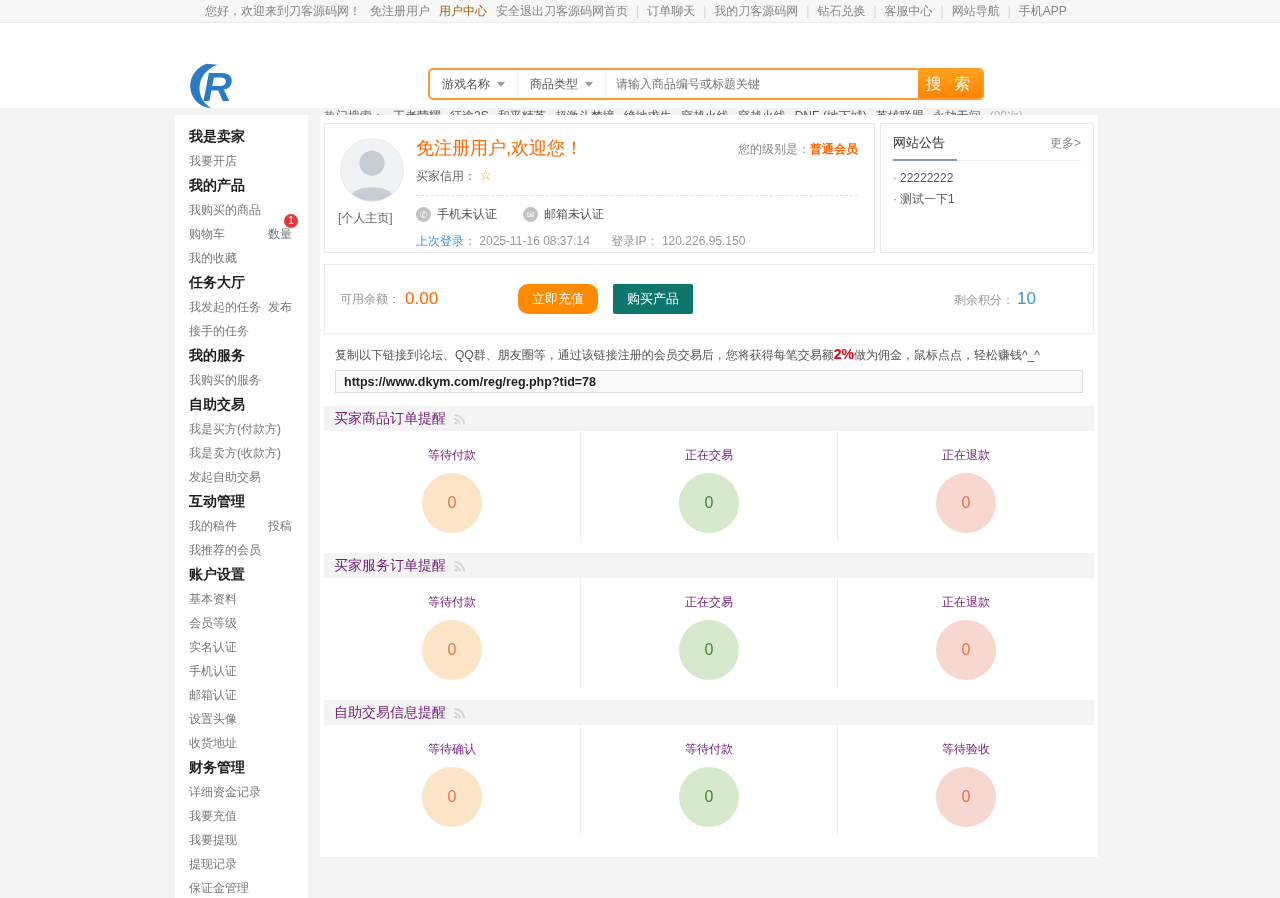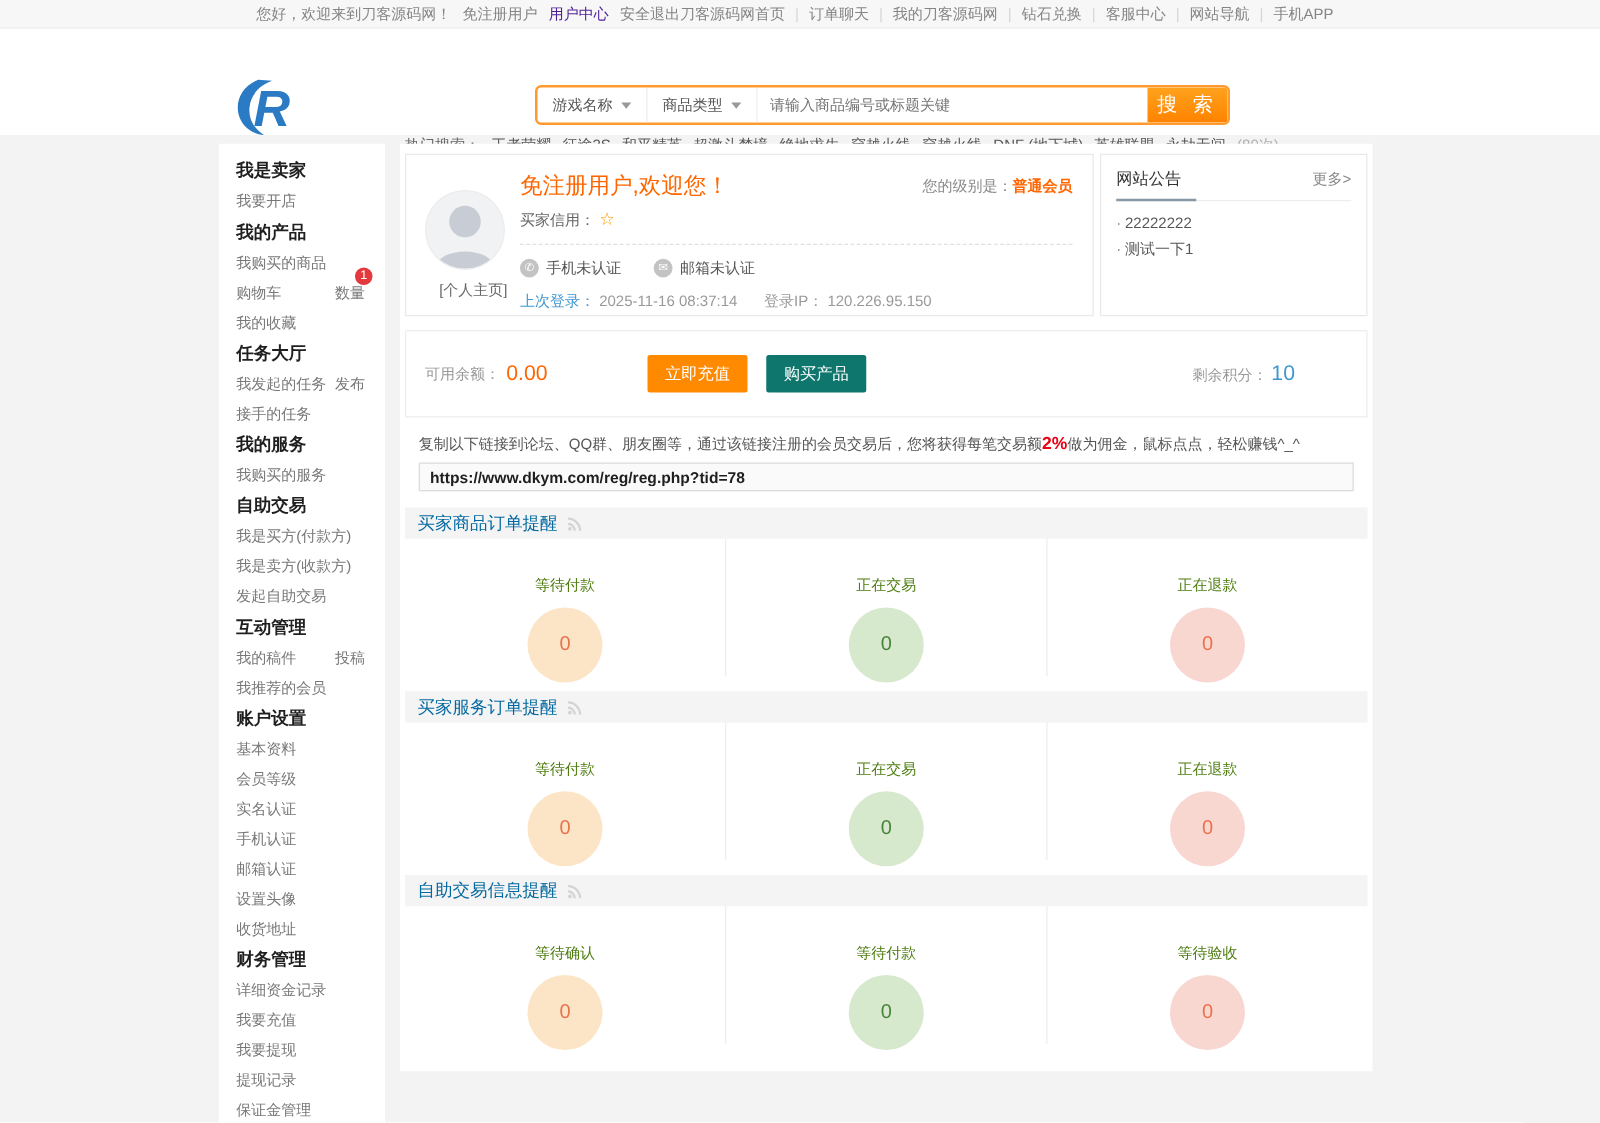--- a/index.html
+++ b/index.html
@@ -12,21 +12,21 @@
   }
   a { text-decoration:none; color:inherit; cursor:pointer; }
 
   
   .topbar {
     height:23px; background:#f7f7f7; border-bottom:1px solid #ececec;
     display:flex; align-items:center; justify-content:space-between;
     padding:0 325px 0 205px; color:#858585; white-space:nowrap;
   }
   .topbar-left { display:flex; align-items:center; gap:9px; }
-  .user-center { color:#4c1d95; }
+  .user-center { color:#a16207; }
   .topbar-right { display:flex; align-items:center; gap:8px; }
   .sep { color:#d5d5d5; }
 
   
   .header { height:85px; background:#fff; position:relative; }
   .logo { position:absolute; left:187px; top:40px; display:flex; align-items:flex-start; gap:2px; cursor:pointer; }
   .logo-mark { width:52px; height:48px; margin-top:-2px; }
   .logo-cn { font-size:28px; font-weight:bold; color:#2e3d51; letter-spacing:2px; line-height:27px; }
   .logo-en { font-size:14px; font-weight:bold; font-style:italic; color:#2777c0; letter-spacing:1.5px; line-height:15px; }
 
@@ -63,21 +63,21 @@
     position:absolute; top:-8px; right:-6px; min-width:14px; height:14px;
     background:#e4393c; color:#fff; border-radius:50%;
     font-size:10px; line-height:14px; text-align:center; padding:0 2px;
   }
 
   .main { position:absolute; left:320px; top:7px; width:778px; background:#fff; padding:8px 3px 10px; }
 
   
   .profile-row { display:flex; gap:5px; margin:0 1px 11px; }
   .profile-card { flex:1; border:1px solid #e9e9e9; height:130px; position:relative; padding:14px 16px 0 91px; }
-  .avatar-wrap { position:absolute; left:13px; top:28px; width:68px; text-align:right; }
+  .avatar-wrap { position:absolute; left:13px; top:14px; width:68px; text-align:left; }
   .avatar { width:64px; height:64px; border-radius:50%; background:#f1f2f4; border:1px solid #ececec; margin:0 auto; overflow:hidden; }
   .homepage-link { display:inline-block; margin-top:8px; color:#666; }
   .p-top { display:flex; justify-content:space-between; align-items:flex-start; }
   .welcome { color:#ff6600; font-size:18px; line-height:20px; }
   .level { color:#888; padding-top:3px; }
   .level-value { color:#ff6600; font-weight:bold; }
   .p-credit { margin-top:9px; color:#666; }
   .star { color:#ff9c00; font-size:14px; }
   .p-divider { border-top:1px dashed #e0e0e0; margin-top:10px; }
   .p-status { margin-top:10px; display:flex; gap:26px; align-items:center; color:#555; }
@@ -97,42 +97,42 @@
   .announce-more { color:#888; font-size:12px; }
   .announce-list { list-style:none; margin:7px 0 0; padding:0; color:#555; }
   .announce-list li { padding:3px 0; cursor:pointer; }
   .announce-list li::before { content:"·"; margin-right:3px; color:#777; }
 
   
   .balance-bar { border:1px solid #ededed; height:70px; display:flex; align-items:center; padding:0 15px; margin:0 1px 12px; }
   .balance-label { color:#999; }
   .balance-amount { color:#ff6600; font-size:17px; margin-left:5px; }
   .btn { border:none; cursor:pointer; color:#fff; font-size:13px; padding:6px 14px; border-radius:2px; font-family:inherit; }
-  .btn-recharge { background:#ff8a00; margin-left:80px; }
+  .btn-recharge { background:#ff8a00; margin-left:80px;border-radius:10px; }
   .btn-buy { background:#0f766e; margin-left:15px; }
   .points { margin-left:auto; margin-right:42px; color:#999; }
   .points-value { color:#3e97d1; font-size:17px; margin-left:3px; }
 
   
   .referral { padding:0 12px; margin-bottom:13px; }
   .referral-text { color:#555; }
   .referral-highlight { color:#e60012; font-size:14px; font-weight:bold; }
   .referral-input {
     margin-top:6px; width:100%; height:23px; border:1px solid #dcdcdc; background:#fafafa;
     font-weight:bold; font-size:12.5px; color:#1f1f1f; padding:2px 8px; font-family:inherit; outline:none;
   }
 
   
   .reminder-section { margin:0 1px 12px; }
-  .reminder-header { height:25px; background:#f4f4f4; display:flex; align-items:center; gap:7px; padding:0 10px; color:#0369a1; font-size:14px; }
+  .reminder-header { height:25px; background:#f4f4f4; display:flex; align-items:center; gap:7px; padding:0 10px; color:#701a75; font-size:14px; }
   .rss-icon { display:inline-flex; margin-top:2px; }
   .reminder-grid { display:flex; }
   .reminder-cell { flex:1; height:110px; text-align:center; border-right:1px solid #ededed; }
   .reminder-cell:last-child { border-right:none; }
-  .cell-label { display:inline-block; margin-top:29px; color:#4d7c0f;text-align:right; }
+  .cell-label { display:inline-block; margin-top:16px; color:#701a75;text-align:right; }
   .cell-circle { width:60px; height:60px; border-radius:50%; margin:9px auto 0; display:flex; align-items:center; justify-content:center; font-size:16px; }
   .c-orange { background:#fce5c6; color:#e9714e; }
   .c-green  { background:#d7e9cd; color:#49823c; }
   .c-red    { background:#f9d7d1; color:#e9714e; }
 </style>
 </head>
 <body>
 
 <div class="topbar">
   <div class="topbar-left">

